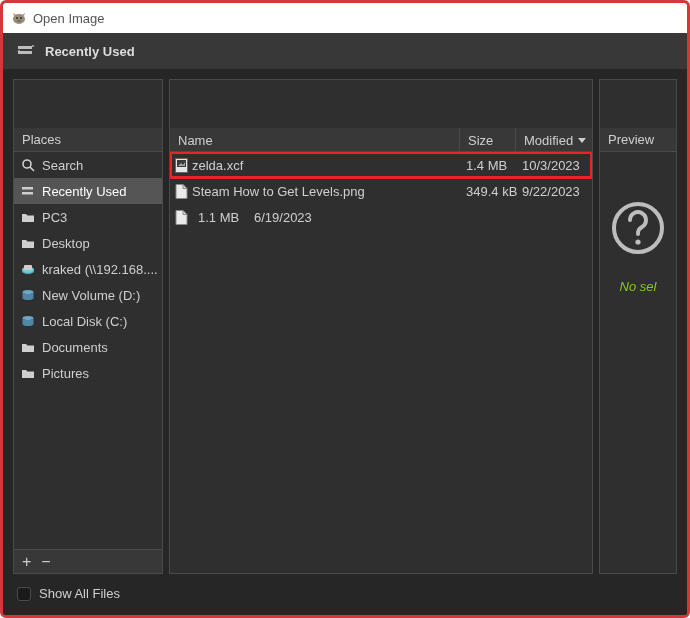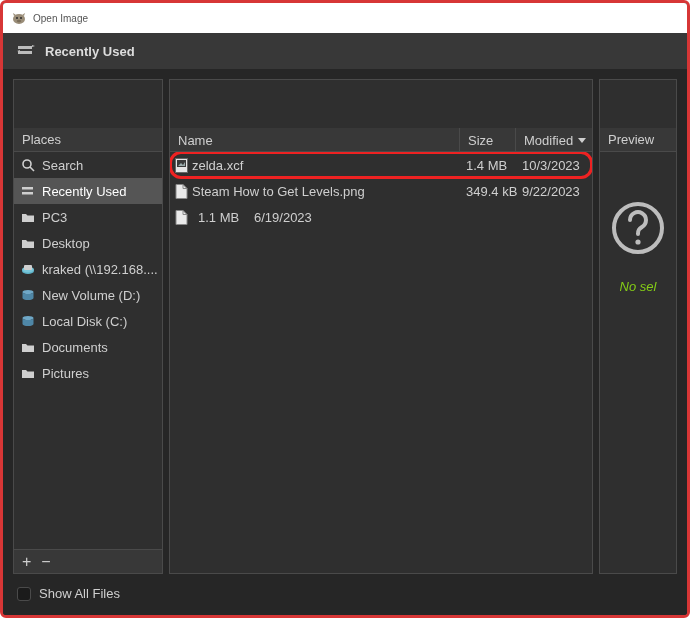--- a/index.html
+++ b/index.html
@@ -1,18 +1,18 @@
 <!DOCTYPE html>
 <html><head>
 <meta charset="utf-8">
 <style>
   * { box-sizing: border-box; margin: 0; padding: 0; }
   html, body { width: 690px; height: 618px; overflow: hidden; font-family: "Segoe UI", Tahoma, sans-serif; font-size: 13px; background: #fff; }
   .window { width: 690px; height: 618px; display: flex; flex-direction: column; border: 3px solid #d73636; border-radius: 6px; overflow: hidden; background:#2c2c2c; }
-  .titlebar { height: 30px; background: #fff; display: flex; align-items: center; padding: 0 8px; gap: 6px; color: #555; font-size: 10px; }
+  .titlebar { height: 30px; background: #fff; display: flex; align-items: center; padding: 0 8px; gap: 6px; color: #555; font-size: 13px; }
   .titlebar .app-icon { width:16px; height:16px; display:inline-block; }
   .app-icon svg { width:16px; height:16px; }
   .path-row { height: 36px; background: #383838; display:flex; align-items:center; padding: 0 14px; gap: 10px; color:#ddd; font-weight:bold; }
   .path-row .ru-icon { width:18px; height:14px; }
   .body-area { flex:1 1 auto; background:#262626; padding:10px 10px 0 10px; display:flex; gap:6px; min-height:0; }
   .panel { background:#2f2f2f; border:1px solid #4a4a4a; display:flex; flex-direction:column; min-height:0; }
   .places-panel { width:150px; }
   .files-panel { flex:1 1 auto; min-width:0; }
   .preview-panel { width:78px; }
   .panel-header { height:24px; background:#383838; border-bottom:1px solid #4a4a4a; display:flex; align-items:center; color:#cfcfcf; font-size:13px;margin-top:48px; }
@@ -24,21 +24,21 @@
   .col-mod  { width:76px; gap:4px; }
   .col-mod svg { width:10px; height:10px; }
   .places-list { flex:1 1 auto; overflow:hidden; }
   .places-list .item { height:26px; display:flex; align-items:center; gap:6px; padding:0 6px; color:#cfcfcf; white-space:nowrap; overflow:hidden; text-overflow:ellipsis; }
   .places-list .item.selected { background:#555; color:#fff; }
   .places-list .ico { width:16px; height:16px; display:flex; align-items:center; justify-content:center; flex:0 0 16px; }
   .places-list .ico svg { width:14px; height:14px; }
   .places-footer { height:24px; background:#383838; border-top:1px solid #4a4a4a; display:flex; align-items:center; gap:10px; padding:0 8px; color:#cfcfcf; font-size:16px; }
   .files-list { flex:1 1 auto; overflow:hidden; position:relative; }
   .row { height:26px; display:flex; align-items:center; color:#cfcfcf; }
-  .row.highlight { outline:3px solid #e22; outline-offset:-2px; border-radius:11px; }
+  .row.highlight { outline:3px solid #e22; outline-offset:-2px; border-radius:2px; }
   .row .ficon { width:22px; display:flex; justify-content:center; }
   .row .ficon svg { width:13px; height:15px; }
   .row .fname { flex:1 1 auto; white-space:nowrap; overflow:hidden; text-overflow:ellipsis; padding-right:6px; }
   .row .fsize { width:56px; padding:0 6px; white-space:nowrap; }
   .row .fmod  { width:76px; padding:0 6px; white-space:nowrap; }
   .drag-handle { position:absolute; left:-3px; top:228px; width:6px; height:22px; display:flex; flex-direction:column; justify-content:space-between; }
   .preview-body { flex:1 1 auto; display:flex; flex-direction:column; align-items:center; gap:20px; color:#cfcfcf; padding-top:48px; }
   .preview-body svg { width:56px; height:56px; }
   .preview-body .nosel { font-style:italic; color:#84cc16; }
   .bottom-row { padding:12px 14px 14px 14px; background:#262626; display:flex; align-items:center; gap:8px; color:#cfcfcf; }

